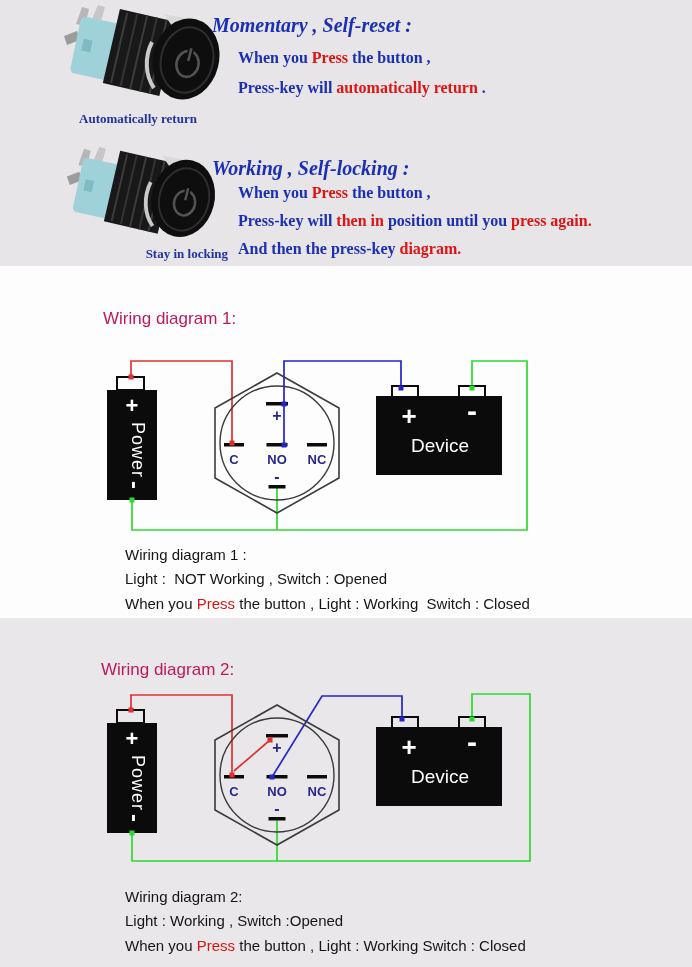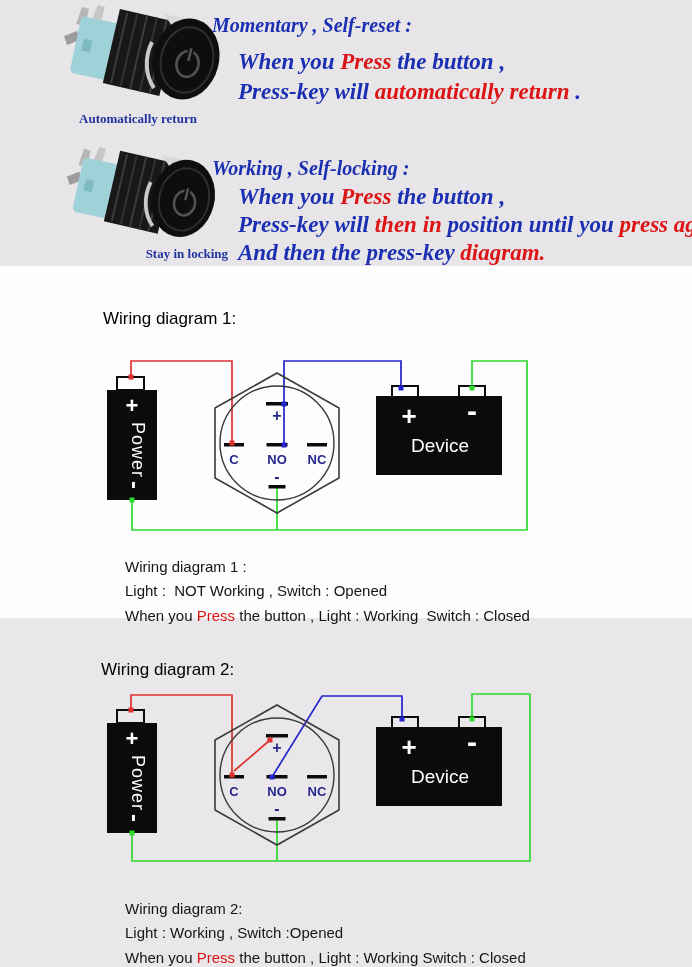--- a/index.html
+++ b/index.html
@@ -8,25 +8,25 @@
     background:#fdfdfd;font-family:"Liberation Sans",sans-serif;
   }
   .sec{position:absolute;left:0;width:692px;}
   #sec-top{top:0;height:266px;background:#e7e5e8;}
   #sec-mid{top:266px;height:352px;background:#fdfdfd;}
   #sec-bot{top:618px;height:349px;background:#e9e7ea;}
 
   .abs{position:absolute;}
   .serif{font-family:"Liberation Serif","DejaVu Serif",serif;}
   .b-title{font-size:20px;font-weight:700;color:#1b2fb2;white-space:pre;font-style:italic;}
-  .b-line{font-size:23px;font-weight:700;color:#1b2fb2;white-space:pre;font-style:italic;}
+  .b-line{font-size:16px;font-weight:700;color:#1b2fb2;white-space:pre;}
   .b-line .em{color:#dd1414;}
   .caption{font-size:13px;font-weight:700;color:#20339e;text-align:center;white-space:pre;}
-  .d-heading{font-size:17px;color:#000000;white-space:pre;}
-  .note{font-size:15px;color:#151515;white-space:pre;margin-top:12px;}
+  .d-heading{font-size:17px;color:#be185d;white-space:pre;}
+  .note{font-size:15px;color:#151515;white-space:pre;}
   .note .em{color:#dd1414;}
   svg{display:block;}
   .wire{fill:none;stroke-width:1.7;stroke-linejoin:miter;}
   .w-red{stroke:#e03030;}
   .w-blue{stroke:#2424cc;}
   .w-green{stroke:#2ed82e;}
   .outline{stroke:#3a3a3a;fill:none;}
   .bar{fill:#0b0b0b;}
   .tlabel{font-family:"Liberation Sans",sans-serif;font-weight:700;font-size:13px;fill:#26268c;text-anchor:middle;}
   .tsign{font-family:"Liberation Sans",sans-serif;font-weight:700;font-size:16px;fill:#26268c;text-anchor:middle;}

